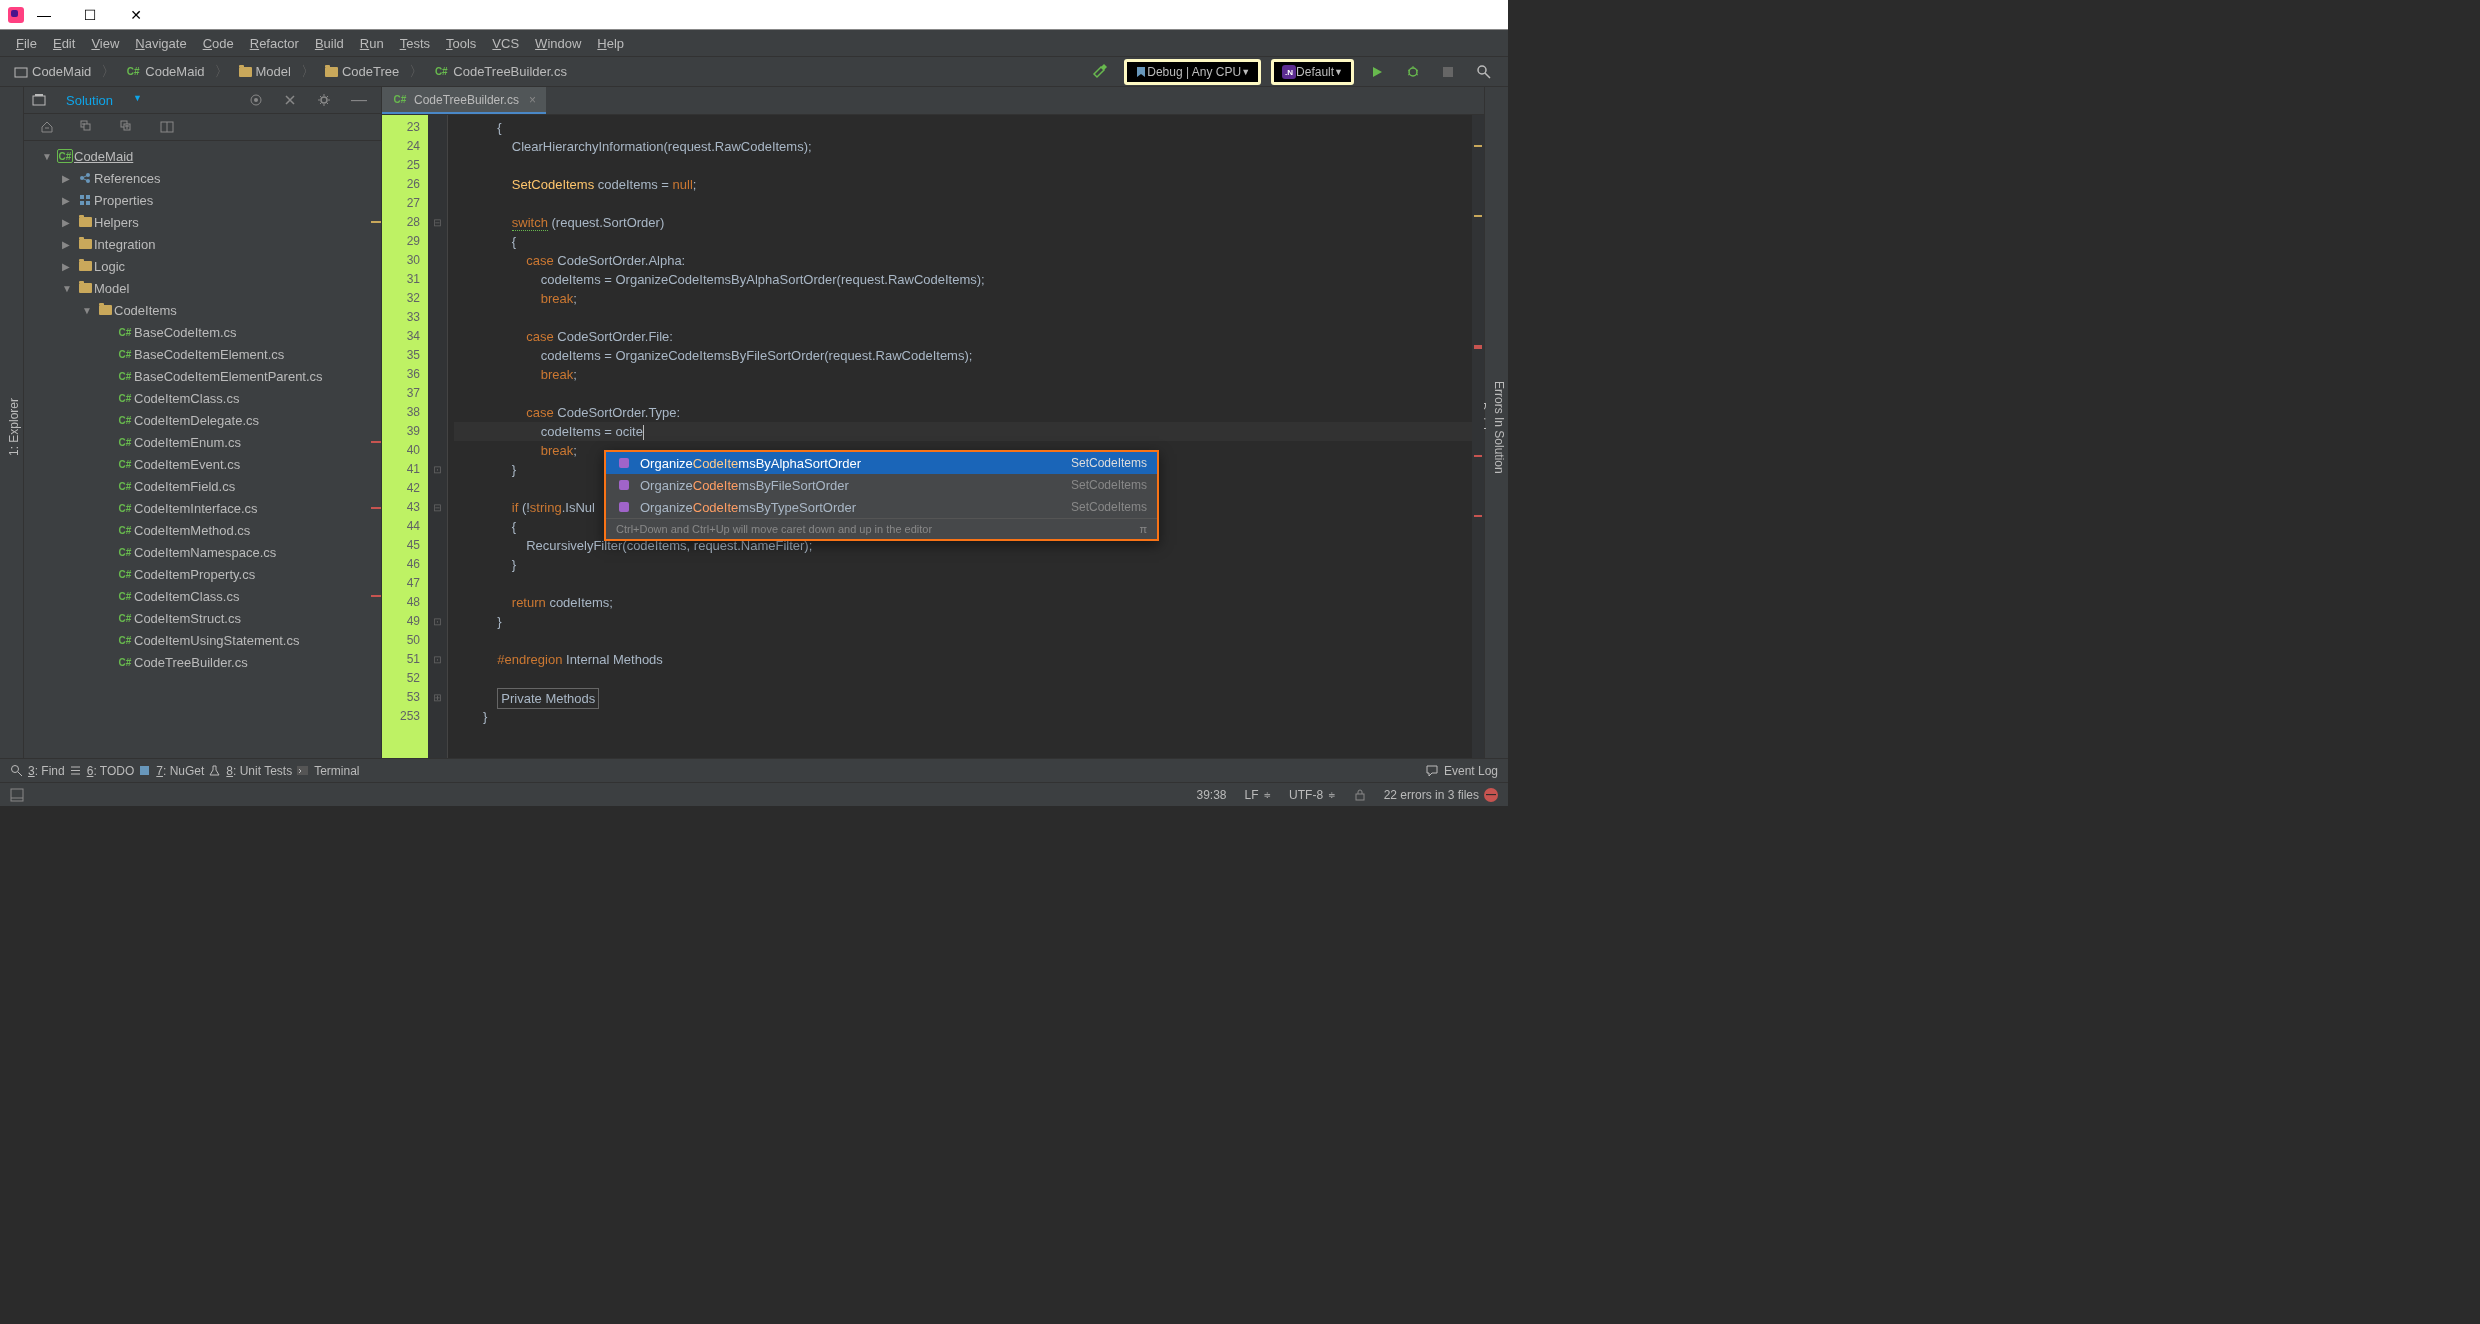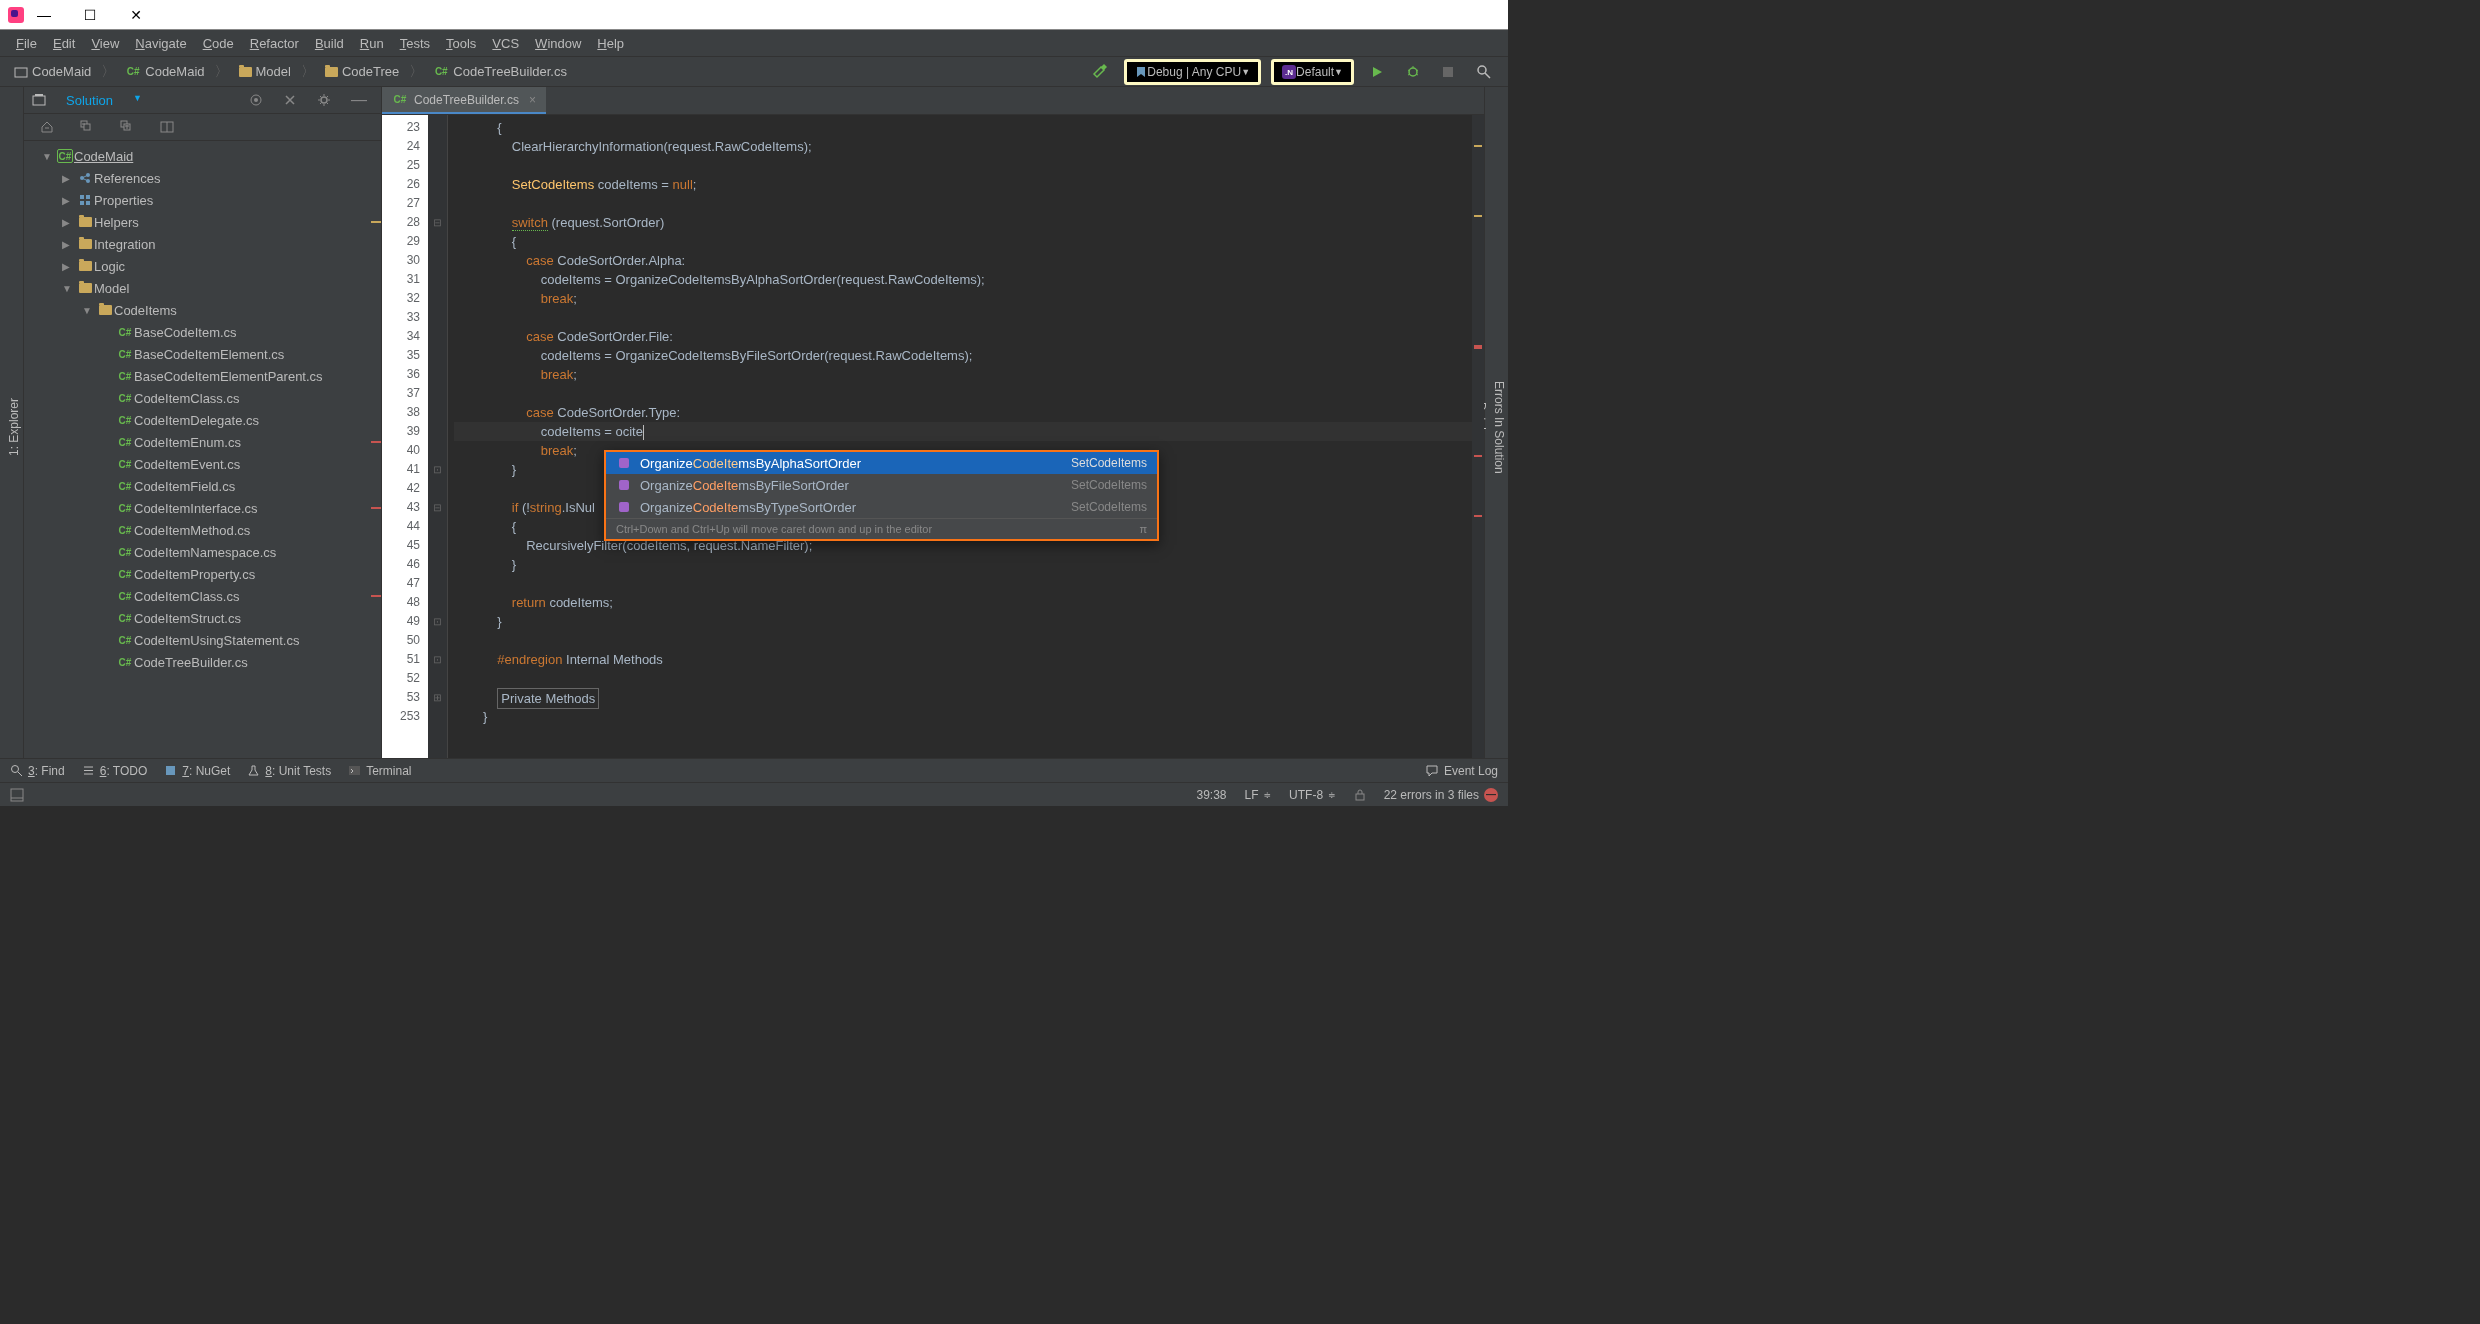--- a/index.html
+++ b/index.html
@@ -37,21 +37,21 @@
 .tree-icon{width:18px;display:inline-flex;align-items:center;justify-content:center}
 .tree-label{white-space:nowrap}
 .folder-ic{width:13px;height:10px;background:#c9a85b;border-radius:1px;position:relative}
 .folder-ic::before{content:"";position:absolute;top:-2px;left:0;width:5px;height:2px;background:#c9a85b;border-radius:1px 1px 0 0}
 .cs-ic{display:inline-flex;align-items:center;justify-content:center;width:16px;height:14px;font-size:10px;font-weight:bold;color:#68b94e}
 .main-area{flex:1;display:flex;flex-direction:column;background:#2b2b2b;position:relative;overflow:hidden}
 .tabs{height:28px;background:#3c3f41;display:flex;align-items:flex-end;border-bottom:1px solid #323232}
 .tab{height:27px;padding:0 10px;display:flex;align-items:center;gap:6px;background:#515658;color:#bbb;border-bottom:2px solid #4a88c7;font-size:12px;cursor:pointer}
 .tab-close{color:#888;font-size:12px;cursor:pointer;margin-left:4px}
 .editor{flex:1;display:flex;overflow:hidden;position:relative}
-.gutter{width:46px;background:#ffffff;text-align:right;padding:3px 8px 0 0;color:#606366;font-family:Consolas,monospace;font-size:12px;line-height:19px}
+.gutter{width:46px;background:#bef264;text-align:right;padding:3px 8px 0 0;color:#606366;font-family:Consolas,monospace;font-size:12px;line-height:19px}
 .fold-gutter{width:20px;background:#313335;border-right:1px solid #444;padding-top:3px}
 .fold-mark{height:19px;display:flex;align-items:center;justify-content:center;color:#666;font-size:10px}
 .code{flex:1;padding:3px 0 0 6px;font-family:Consolas,monospace;font-size:13px;line-height:19px;white-space:pre;color:#a9b7c6;position:relative}
 .code-line{height:19px;display:block}
 .hl-line{background:#323232}
 .kw{color:#cc7832}
 .type{color:#ffc66d}
 .region{color:#a9b7c6}
 .caret{display:inline-block;width:1px;height:15px;background:#bbb;vertical-align:middle;animation:blink 1s infinite}
 @keyframes blink{50%{opacity:0}}
@@ -62,21 +62,21 @@
 .completion-icon{width:16px;height:16px;display:inline-flex;align-items:center;justify-content:center;font-size:10px;color:#c17ed9}
 .completion-text{flex:1}
 .completion-text .match{color:#ff9e64}
 .completion-row.selected .completion-text .match{color:#ffcb8c}
 .completion-type{color:#888;font-size:12px}
 .completion-row.selected .completion-type{color:#ddd}
 .completion-hint{padding:4px 10px;font-size:11px;color:#888;border-top:1px solid #555;display:flex;justify-content:space-between}
 .errstrip{width:12px;background:#313335;position:relative}
 .errstrip-mark{position:absolute;right:2px;width:8px;height:2px}
 .statusbar{height:24px;background:#3c3f41;border-top:1px solid #323232;display:flex;align-items:center;padding:0 10px;font-size:12px;color:#bbb}
-.statusbar-left{display:flex;gap:17px;flex:1}
+.statusbar-left{display:flex;gap:4px;flex:1}
 .status-item{display:flex;align-items:center;gap:5px;cursor:pointer}
 .bottombar{height:24px;background:#3c3f41;border-top:1px solid #323232;display:flex;align-items:center;padding:0 10px;gap:18px;font-size:12px;color:#bbb;justify-content:flex-end}
 .bottombar-left{flex:1;display:flex;gap:18px}
 svg{display:block}
 .err-icon{width:14px;height:14px;border-radius:50%;background:#c75450;display:inline-flex;align-items:center;justify-content:center;font-size:10px;color:#2b2b2b;font-weight:bold}
 </style>
 </head>
 <body>
 
 <div class="titlebar">

